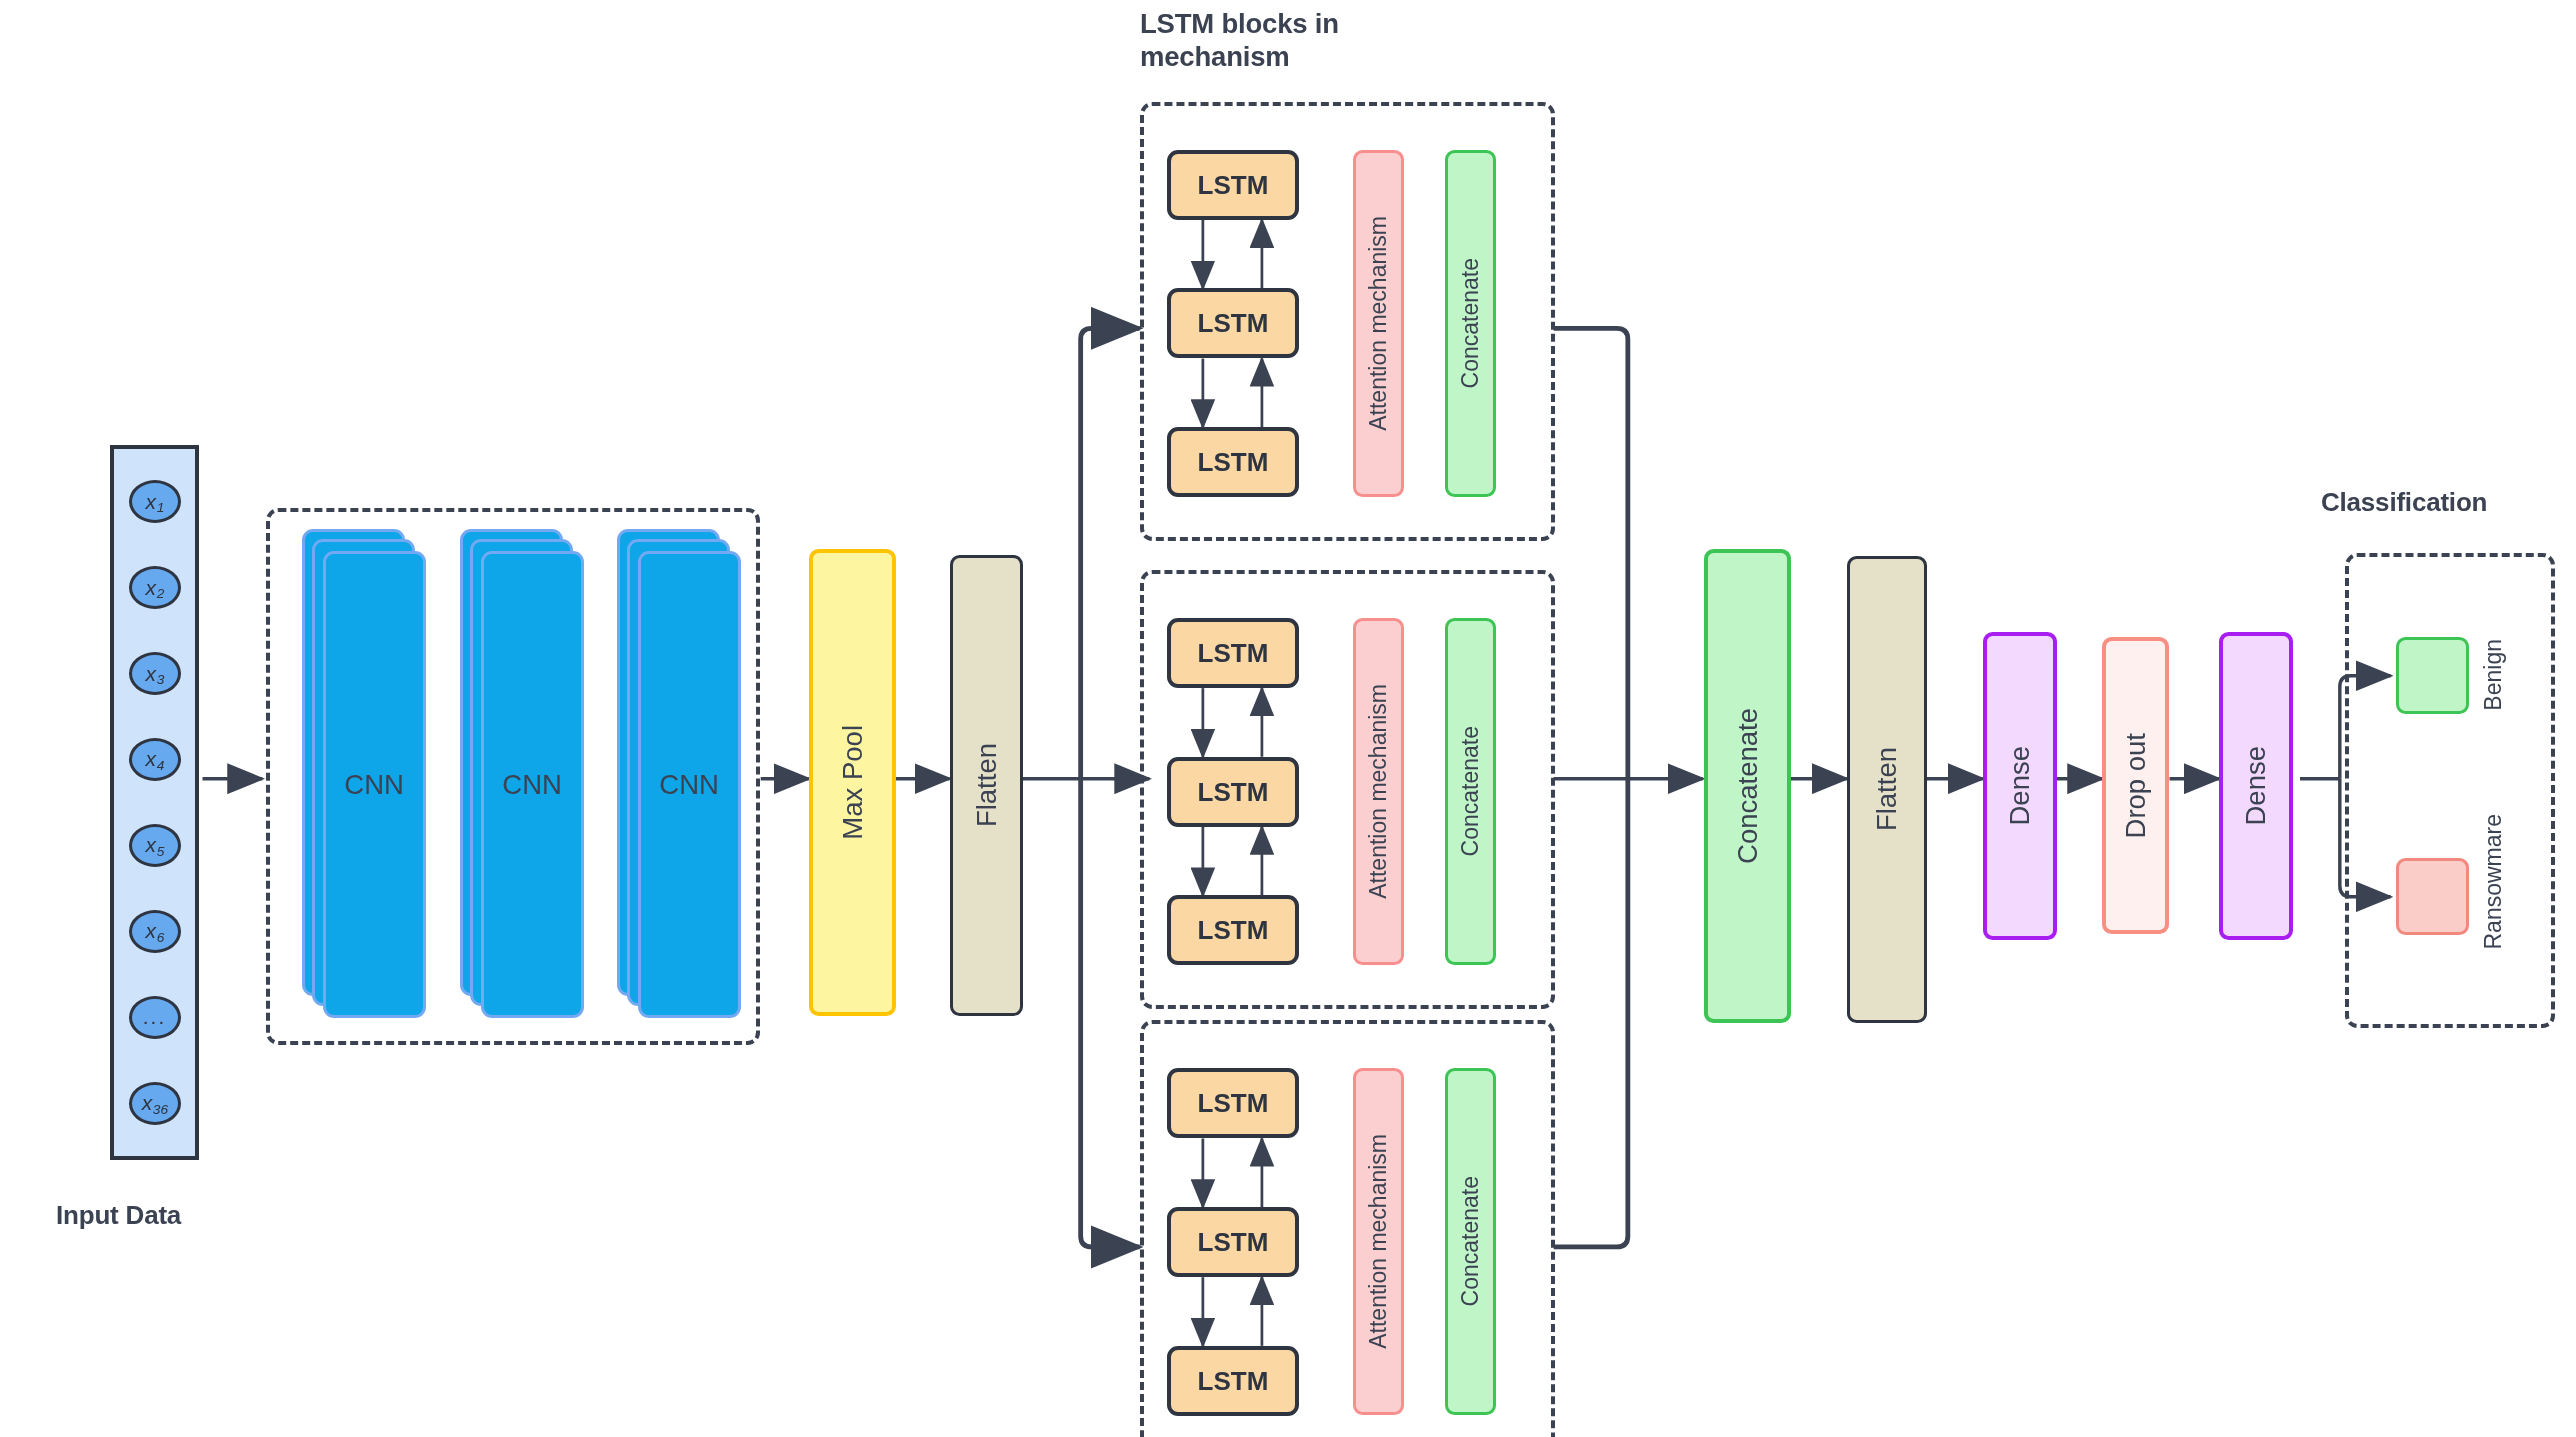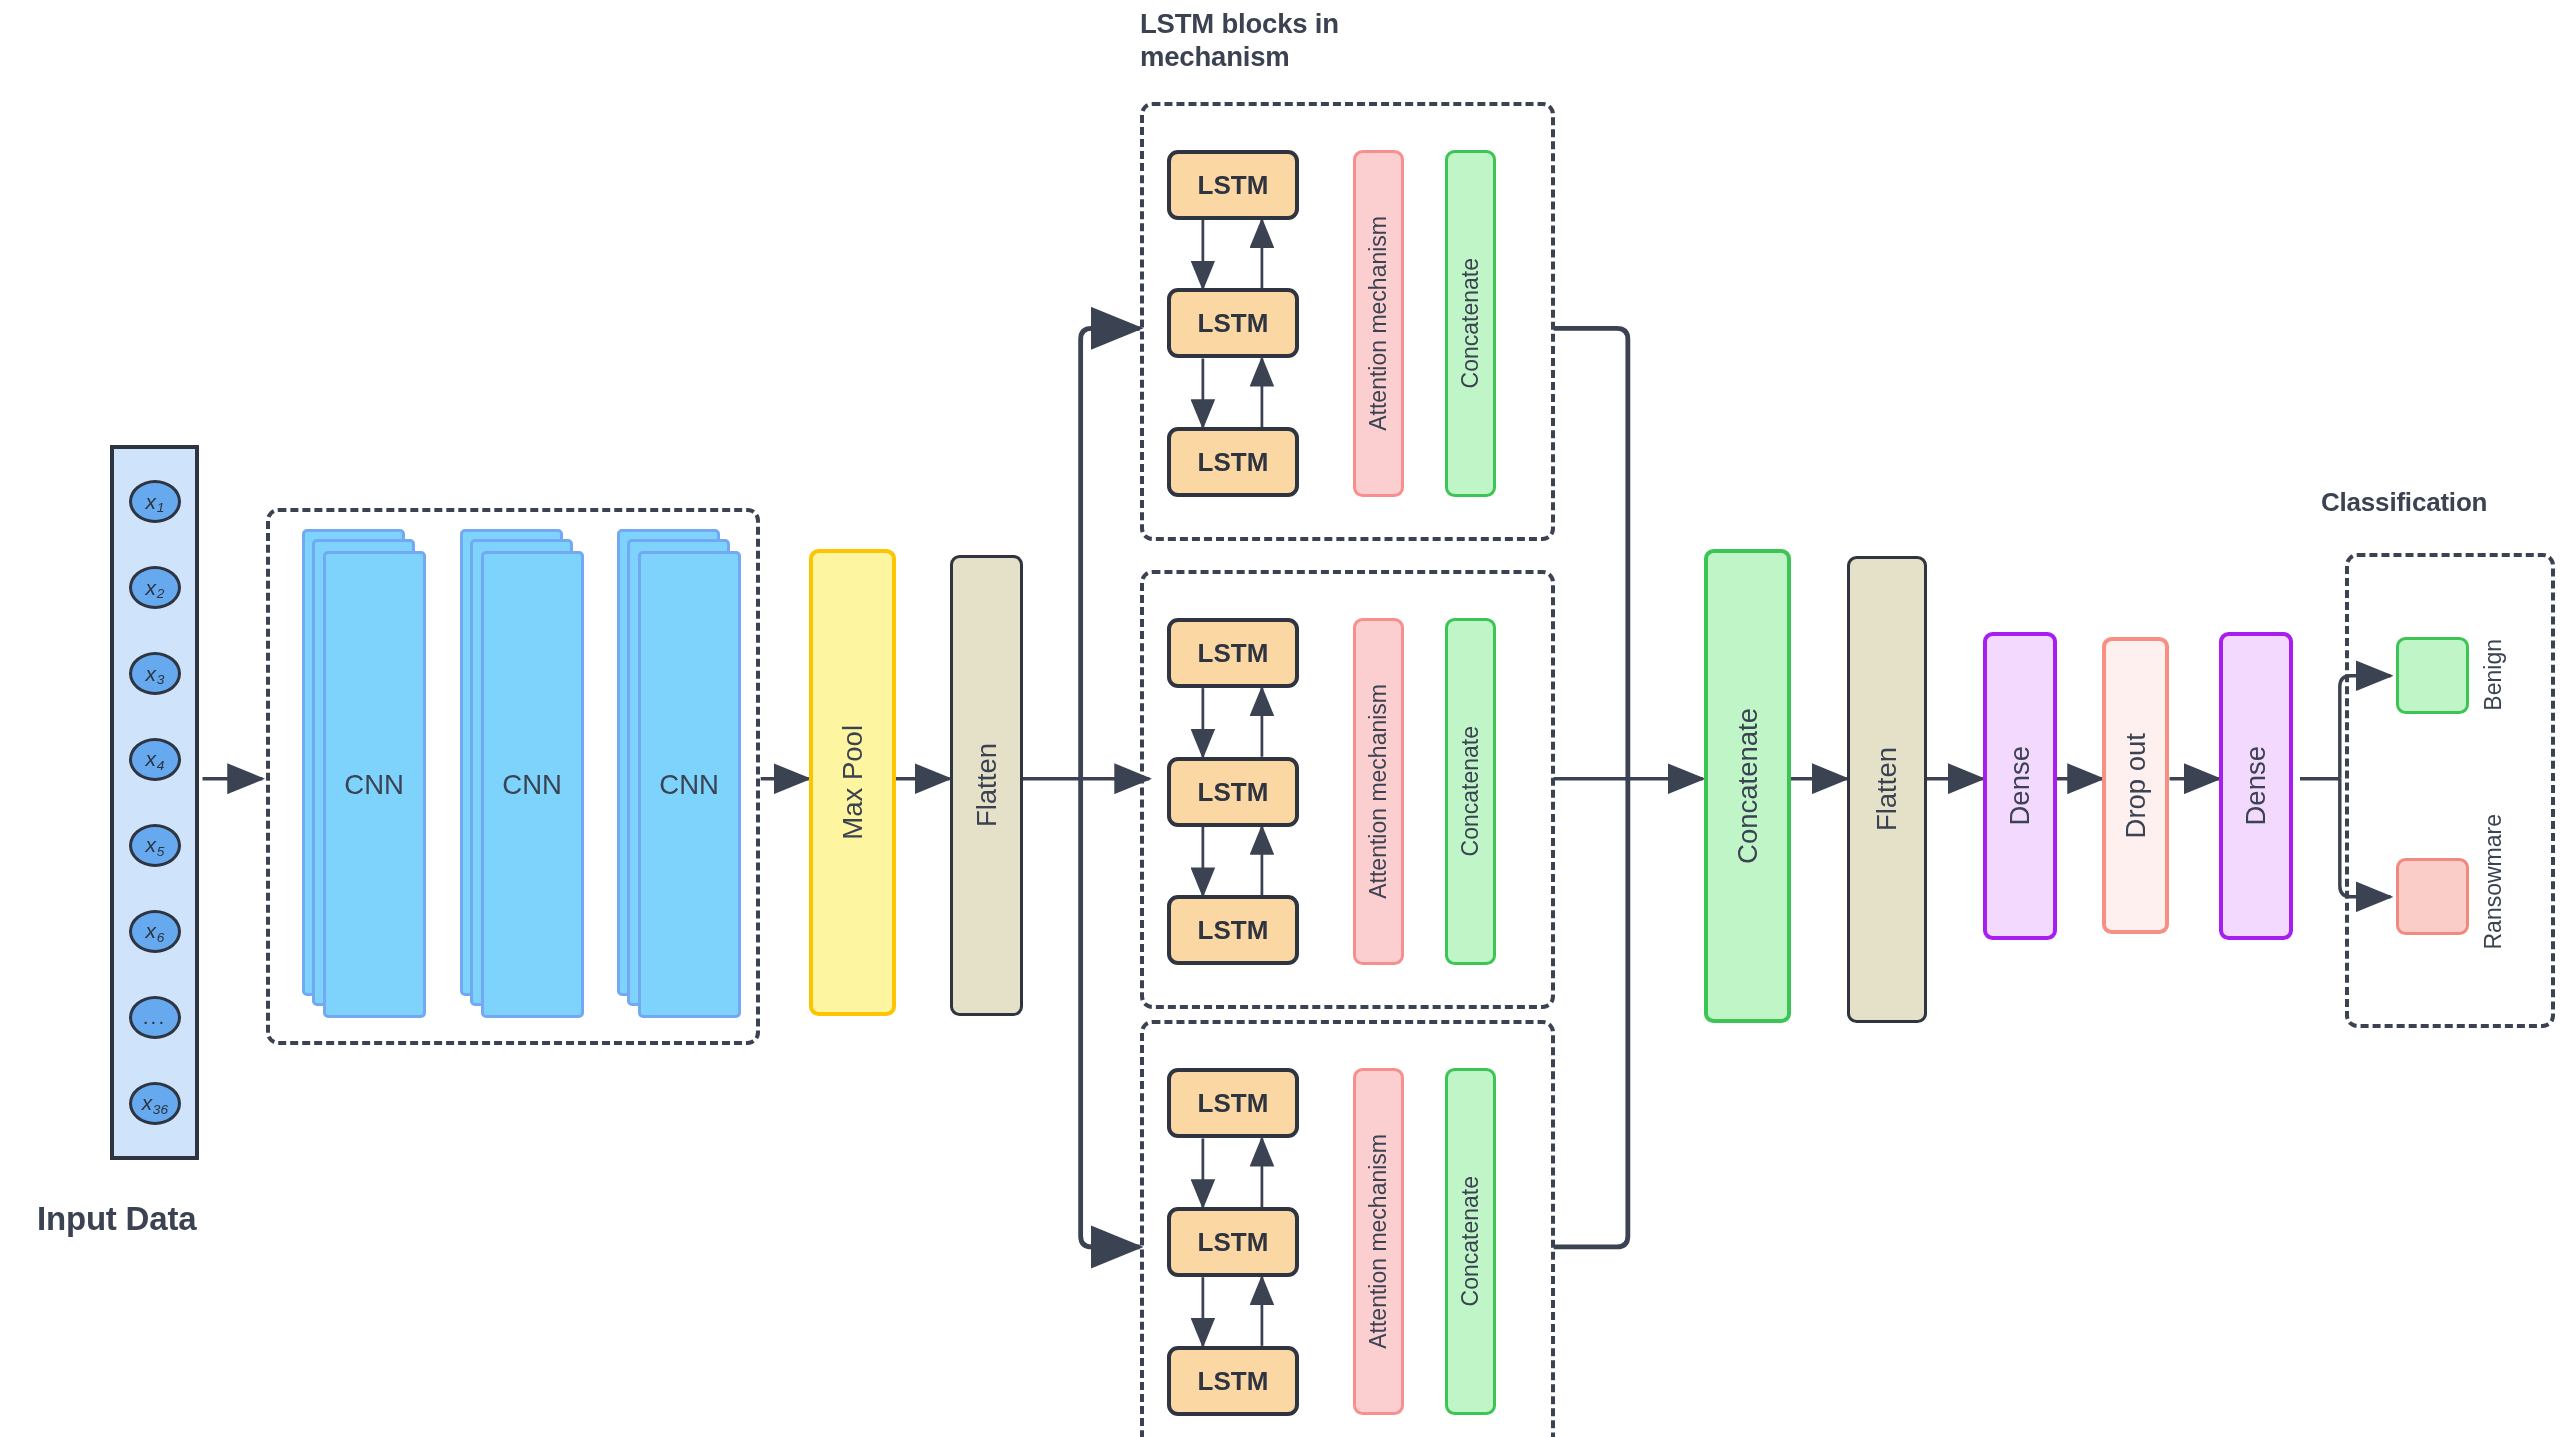--- a/index.html
+++ b/index.html
@@ -35,22 +35,22 @@
     display:flex;align-items:center;justify-content:center;
     font-style:italic;font-size:21px;color:#2e3440;
   }
   .in-node .sub{font-size:13.7px;font-style:italic;
     position:relative;top:6.2px;left:0.7px;}
   .in-node.dots{font-style:normal;font-size:20.6px;letter-spacing:2.1px;}
 
   
   .cnn-stack{position:absolute;}
   .cnn-card{
-    position:absolute;background:#7dd3fc;border:3.4px solid #73a9f2;
-    border-radius:5px;box-sizing:border-box;
+    position:absolute;background:#0ea5e9;border:3.4px solid #73a9f2;
+    border-radius:11px;box-sizing:border-box;
   }
   .cnn-card.front{
     display:flex;align-items:center;justify-content:center;
     font-size:27.5px;color:#3b4252;
   }
 
   
   .vbox{
     position:absolute;box-sizing:border-box;border-radius:9.6px;
     display:flex;align-items:center;justify-content:center;
@@ -162,21 +162,21 @@
         <span class="sub">6</span>
     </div>
     <div class="in-node dots">
       <span>...</span>
     </div>
     <div class="in-node">
       <span>x</span>
         <span class="sub">36</span>
     </div>
   </div>
-  <div class="grp-title" style="left:37px;top:1200px;width:227px;font-size:33px;">Input Data</div>
+  <div class="grp-title" style="left:56px;top:1200px;width:227px;font-size:26px;">Input Data</div>
 
   <div class="dash-frame" style="left:266px;top:508px;width:494px;height:537px;"></div>
 
   <div class="cnn-stack" style="left:302px;top:529px;width:137px;height:494px;">
     <div class="cnn-card" style="left:0px;top:0px;width:103px;height:467px;"></div>
     <div class="cnn-card" style="left:9.6px;top:9.6px;width:103px;height:467px;"></div>
     <div class="cnn-card front" style="left:20.6px;top:22px;width:103px;height:467px;">
       <span>CNN</span>
     </div>
   </div>

